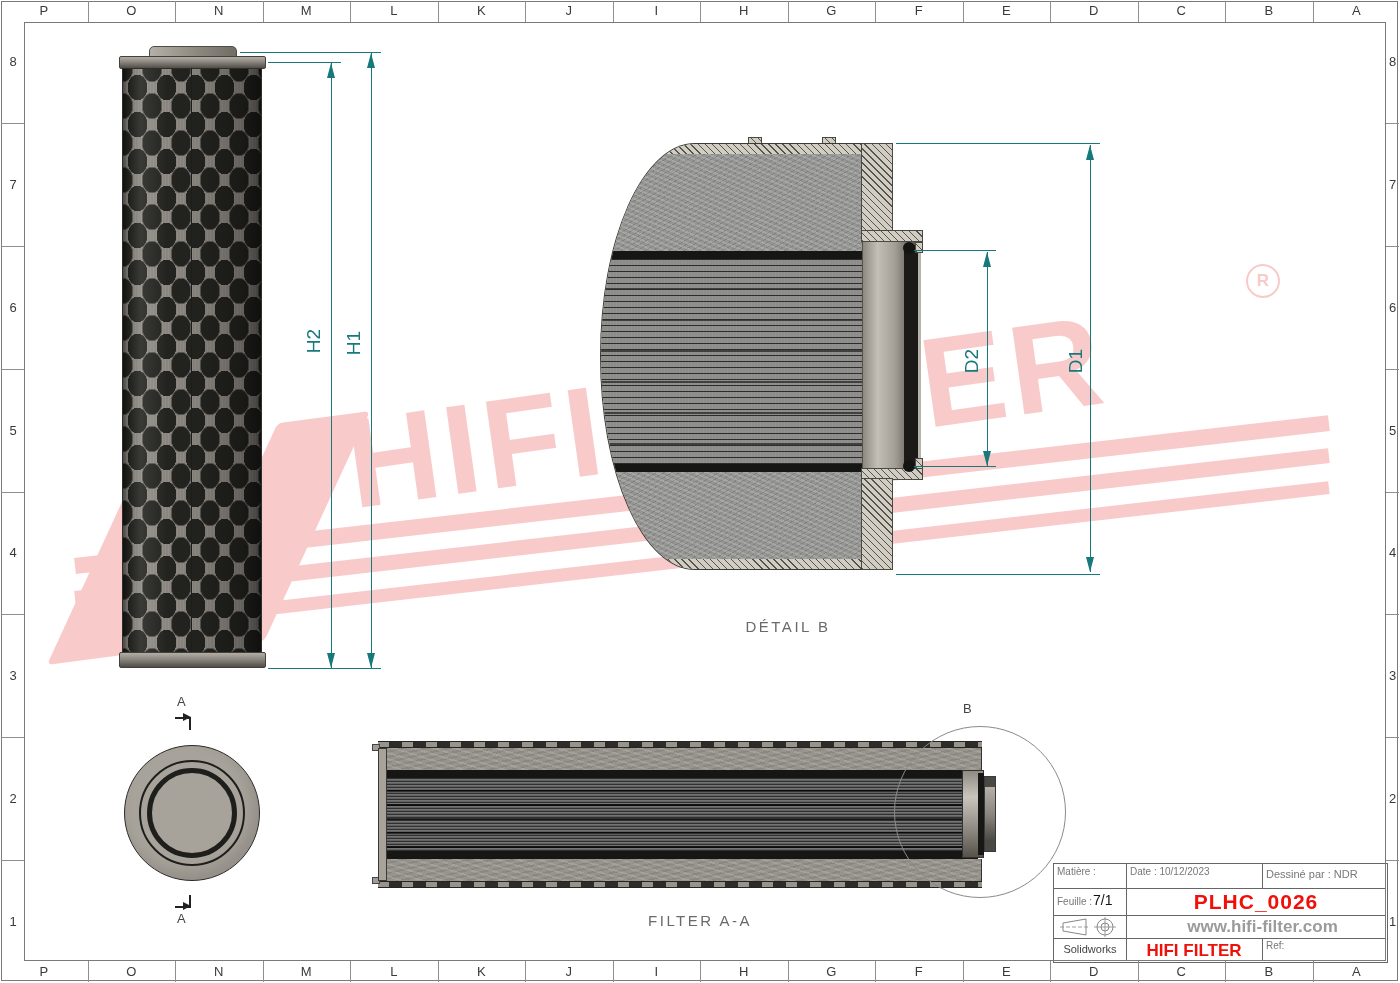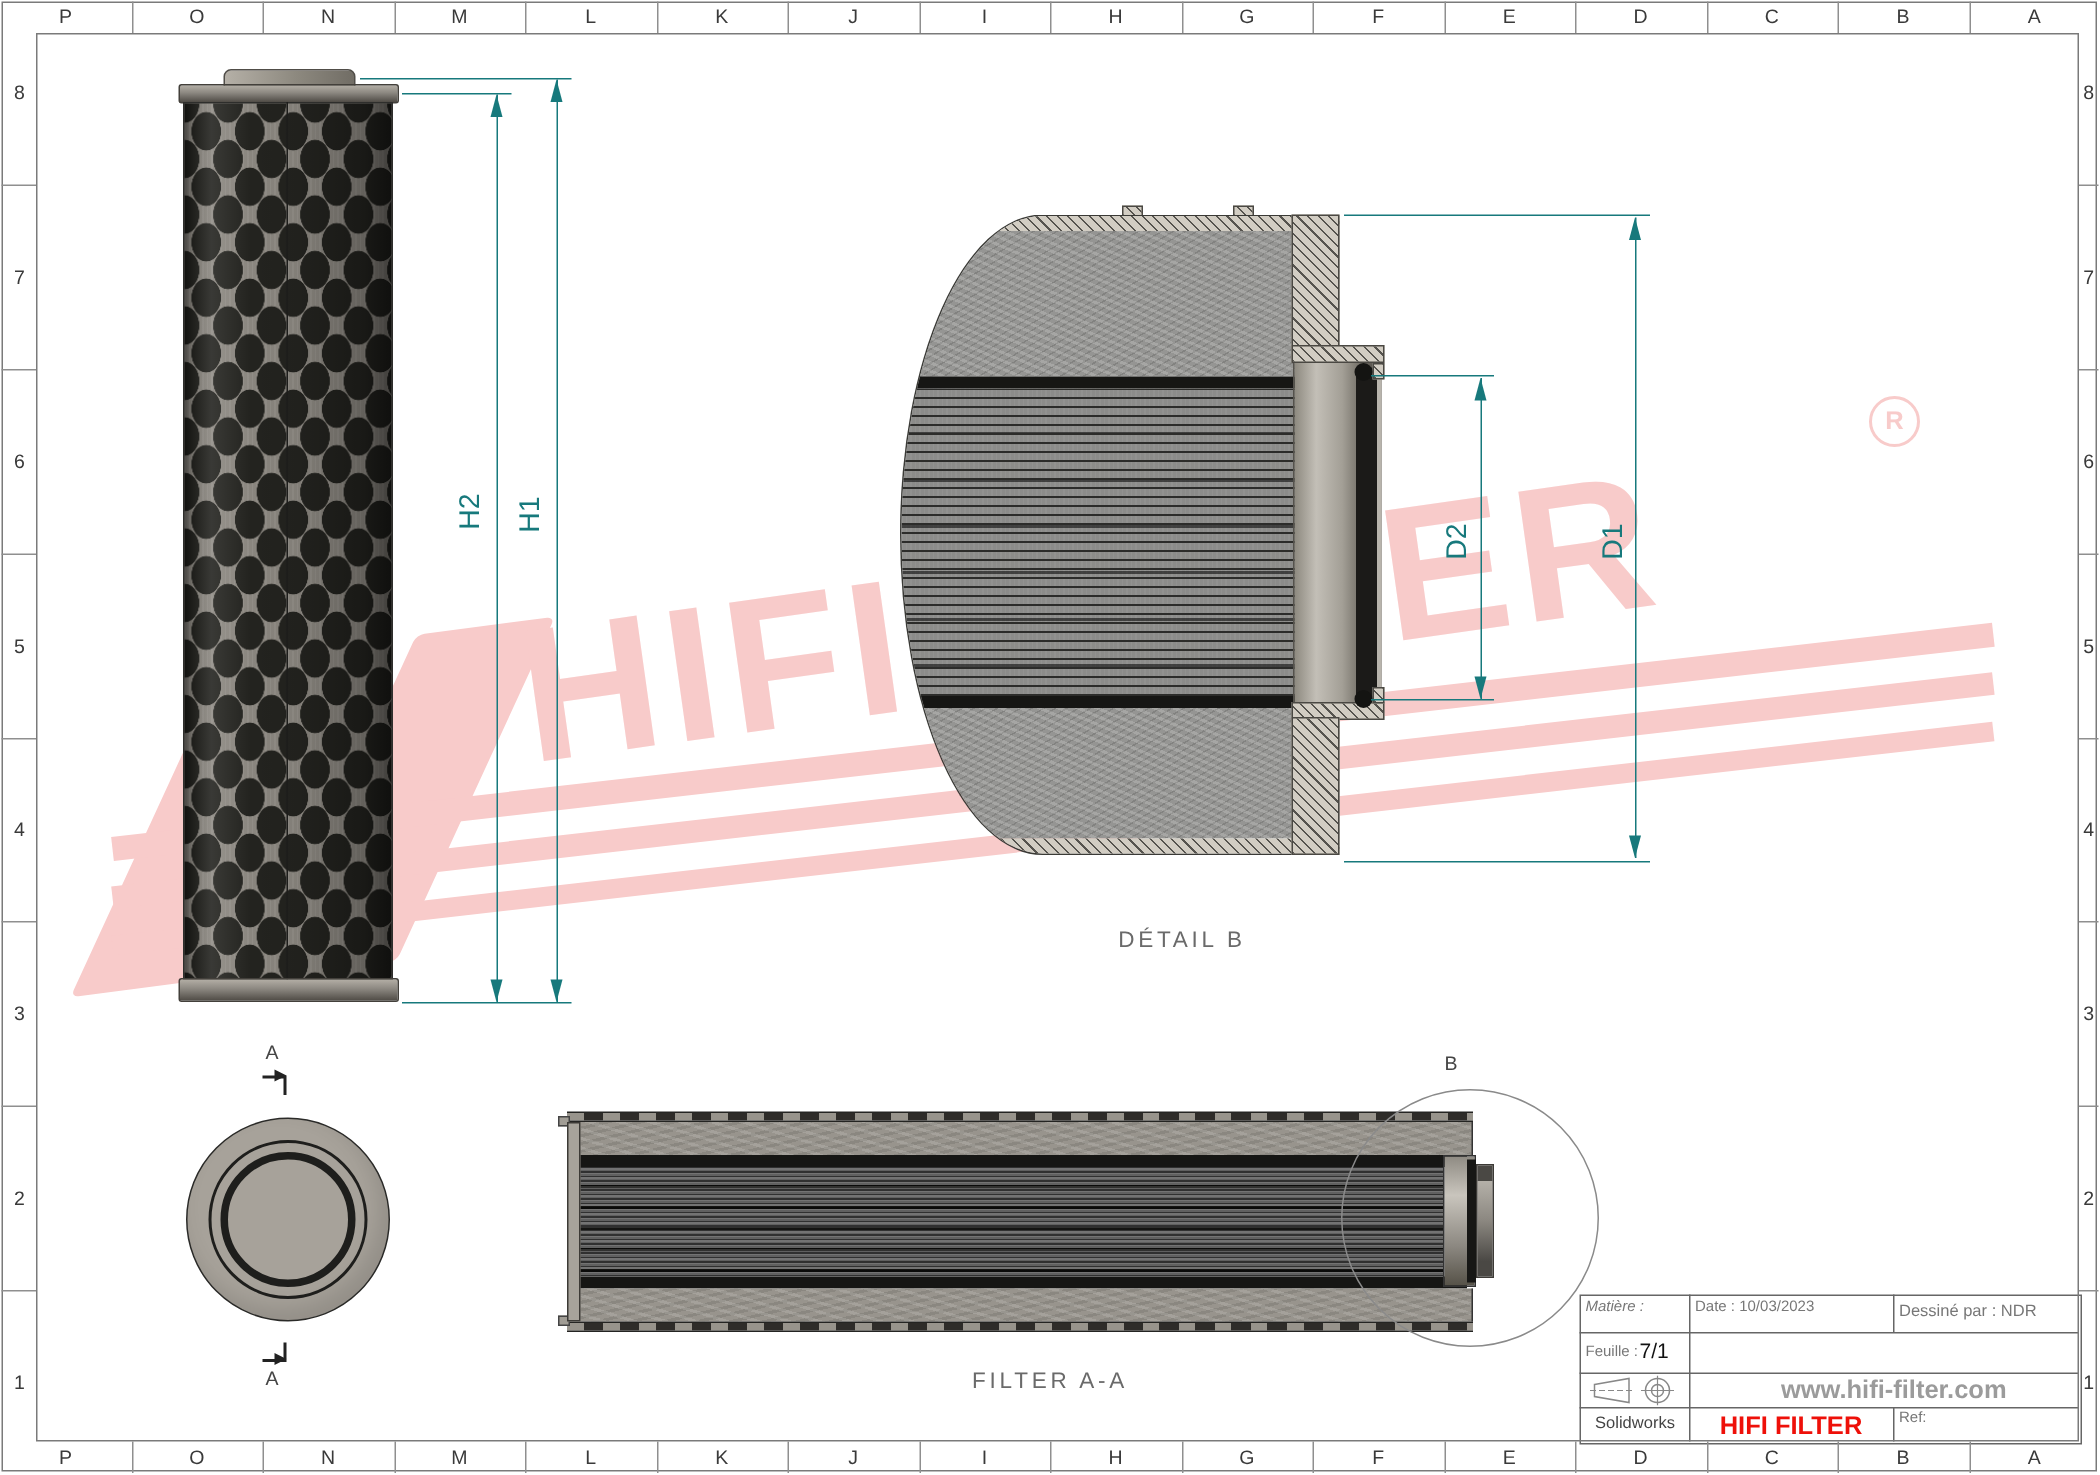--- a/index.html
+++ b/index.html
@@ -180,25 +180,26 @@
   <div class="cutA" style="left:963px;top:701px;">B</div>
   <div class="caption" style="left:560px;top:912px;width:280px;">FILTER A-A</div>
 
   <div class="tb" style="left:1053px;top:863px;width:333px;height:98px;"></div>
   <div class="tbl" style="left:1126px;top:863px;width:1px;height:98px;"></div>
   <div class="tbl" style="left:1262px;top:863px;width:1px;height:25px;"></div>
   <div class="tbl" style="left:1262px;top:938px;width:1px;height:23px;"></div>
   <div class="tbl" style="left:1053px;top:888px;width:333px;height:1px;"></div>
   <div class="tbl" style="left:1053px;top:915px;width:333px;height:1px;"></div>
   <div class="tbl" style="left:1053px;top:938px;width:333px;height:1px;"></div>
-  <div class="tbt" style="left:1057px;top:866px;font-style:italic;">Matière :</div>
-  <div class="tbt" style="left:1130px;top:866px;">Date : 10/03/2023</div>
+  <div class="tbt" style="left:1057px;top:866px;">Matière :</div>
+  <div class="tbt" style="left:1130px;top:866px;">Date : 10/12/2023</div>
   <div class="tbt" style="left:1266px;top:868px;font-size:11px;">Dessiné par : NDR</div>
   <div class="tbt" style="left:1057px;top:896px;">Feuille :</div>
   <div class="tbt" style="left:1093px;top:892px;font-size:14px;color:#111;">7/1</div>
+  <div class="tbt" style="left:1126px;top:890px;width:260px;text-align:center;font-size:21px;font-weight:bold;color:var(--red);letter-spacing:1px;">PLHC_0026</div>
   <div class="tbt" style="left:1126px;top:917px;width:273px;text-align:center;font-size:17px;font-weight:bold;color:#9b9b9b;">www.hifi-filter.com</div>
   <svg class="a" style="left:1060px;top:917px;z-index:13;" width="62" height="20" viewBox="0 0 62 20">
     <polygon points="3,6 26,2 26,18 3,14" fill="none" stroke="#888" stroke-width="1"></polygon>
     <line x1="0" y1="10" x2="30" y2="10" stroke="#888" stroke-width="0.8" stroke-dasharray="4 2"></line>
     <circle cx="45" cy="10" r="8" fill="none" stroke="#888" stroke-width="1"></circle>
     <circle cx="45" cy="10" r="4" fill="none" stroke="#888" stroke-width="1"></circle>
     <line x1="34" y1="10" x2="56" y2="10" stroke="#888" stroke-width="0.8"></line>
     <line x1="45" y1="0" x2="45" y2="20" stroke="#888" stroke-width="0.8"></line>
   </svg>
   <div class="tbt" style="left:1058px;top:943px;width:64px;text-align:center;font-size:11px;color:#444;">Solidworks</div>

